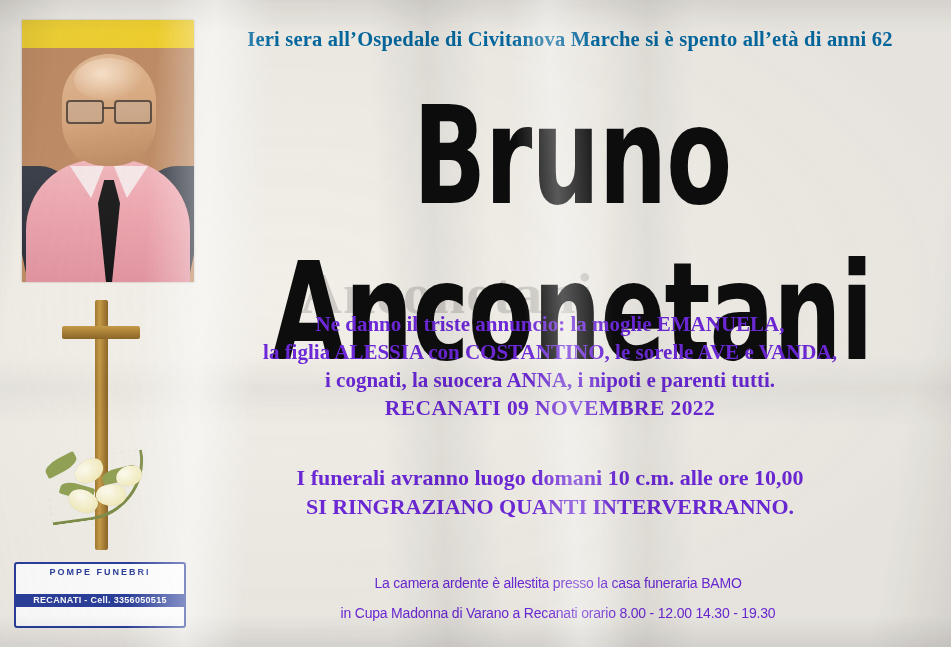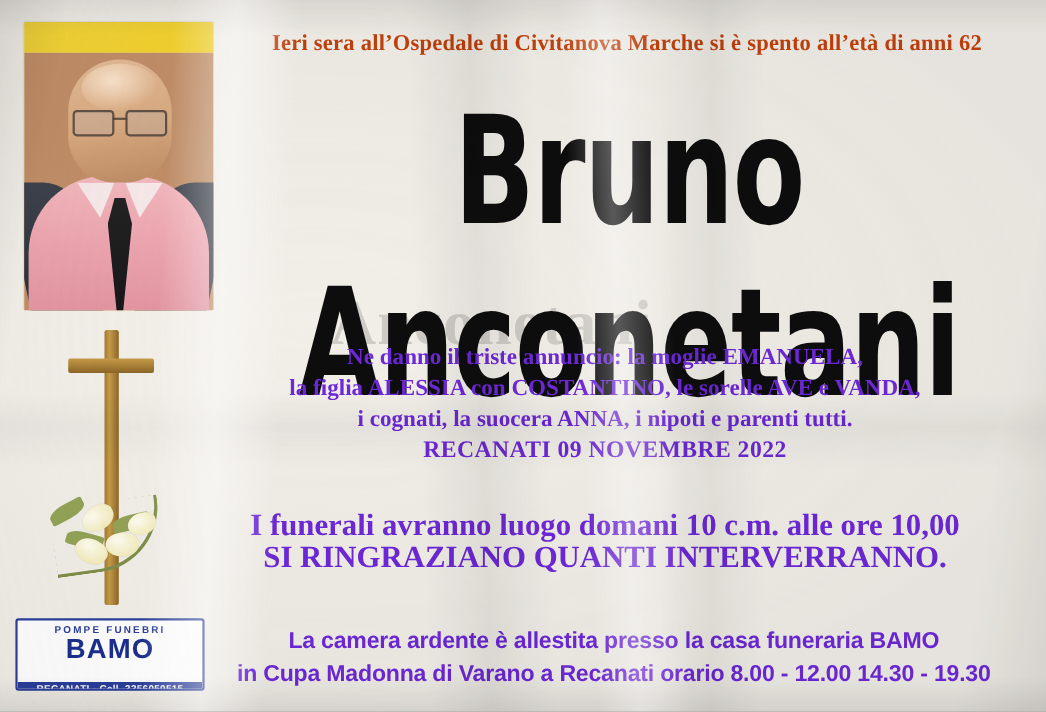--- a/index.html
+++ b/index.html
@@ -270,21 +270,21 @@
 
   
   #topline {
     position: absolute;
     left: 200px;
     top: 28px;
     width: 740px;
     text-align: center;
     font-size: 20.5px;
     font-weight: bold;
-    color: #c2410c;
+    color: #0369a1;
     font-family: "Liberation Serif", serif;
     letter-spacing: .2px;
   }
 
   #deceased-name {
     position: absolute;
     left: 196px;
     top: 78px;
     width: 752px;
     text-align: center;
@@ -312,31 +312,31 @@
     font-size: 21px;
     line-height: 28px;
   }
   #place-date {
     top: 396px;
     font-size: 21.5px;
     letter-spacing: .4px;
   }
   #funeral {
     top: 463px;
-    font-size: 28px;
+    font-size: 22px;
     line-height: 29px;
   }
   #chamber {
     top: 568px;
     left: 178px;
     width: 760px;
-    font-size: 21px;
+    font-size: 14px;
     line-height: 30px;
     font-family: "Liberation Sans", sans-serif;
-    font-weight: bold;
+    font-weight: normal;
     letter-spacing: -.2px;
   }
 </style>
 </head>
 <body>
 
 <div id="poster">
 
   <div class="ghost" style="left:300px; top:240px; font-size:58px;">Anconetani</div>
 
@@ -369,21 +369,20 @@
     <div class="leaf l2"></div>
     <div class="leaf l3"></div>
     <div class="petal p1"></div>
     <div class="petal p4"></div>
     <div class="petal p2"></div>
     <div class="petal p3"></div>
   </div>
 
   <div id="bamo-logo">
     <div id="bamo-top">POMPE FUNEBRI</div>
-    <div id="bamo-name">BAMO</div>
     <div id="bamo-sub">RECANATI - Cell. 3356050515</div>
   </div>
 
   <div id="topline">Ieri sera all’Ospedale di Civitanova Marche si è spento all’età di anni 62</div>
 
   <div id="deceased-name">Bruno Anconetani</div>
 
   <div class="body-text" id="announce">
     <div>Ne danno il triste annuncio: la moglie EMANUELA,</div>
     <div>la figlia ALESSIA con COSTANTINO, le sorelle AVE e VANDA,</div>

